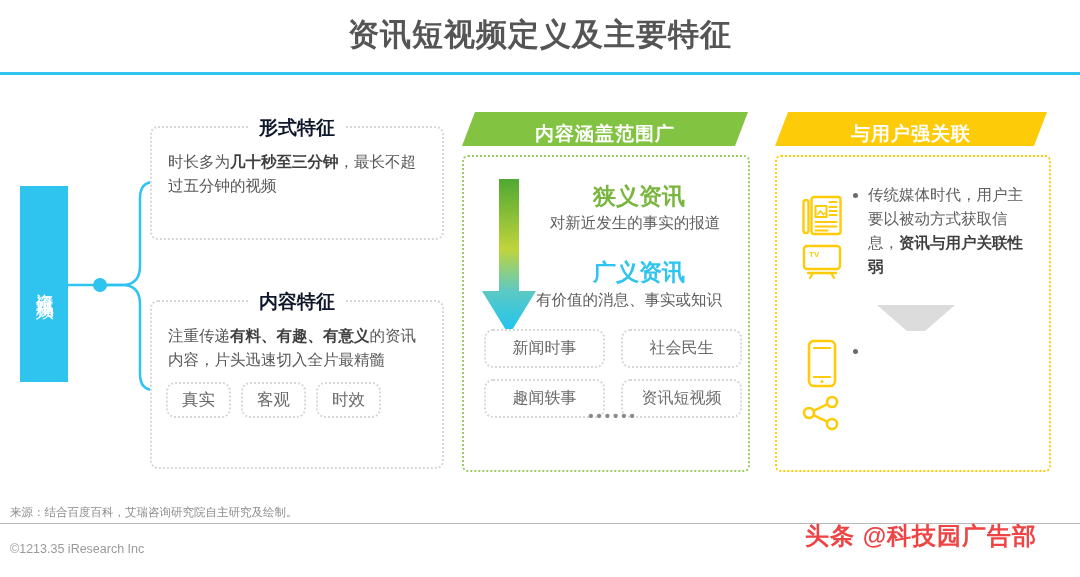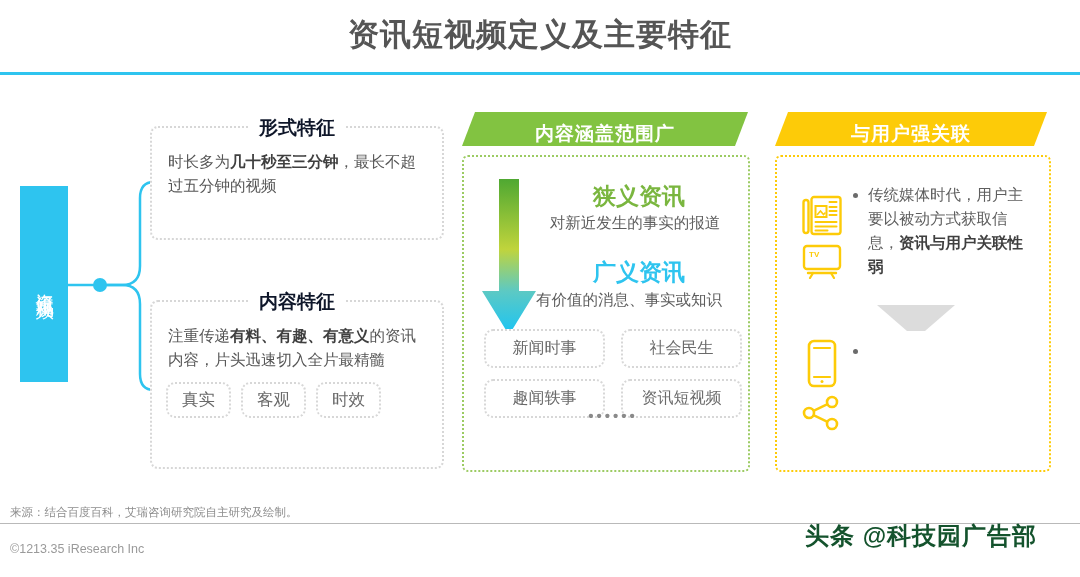--- a/index.html
+++ b/index.html
@@ -114,21 +114,21 @@
     position:absolute;left:10px;top:505px;font-size:11.5px;color:#8d8d8d;
   }
   .copy{
     position:absolute;left:10px;top:542px;font-size:12.5px;color:#9a9a9a;
   }
   .wm-faint{
     position:absolute;left:832px;top:536px;font-size:17px;color:#e2e2e2;
     letter-spacing:1px;
   }
   .wm{
-    position:absolute;left:805px;top:520px;font-size:24px;color:#14532d;
+    position:absolute;left:805px;top:520px;font-size:24px;color:#ef4444;
     font-weight:bold;letter-spacing:1px;
   }
 </style>
 </head>
 <body>
 
 <div id="stage">
 
   <div class="title">资讯短视频定义及主要特征</div>
   <div class="title-rule"></div>

